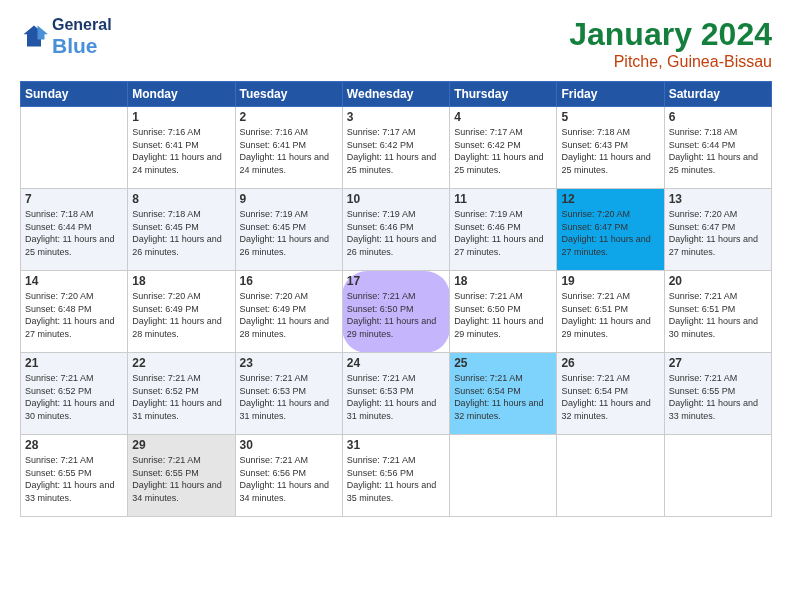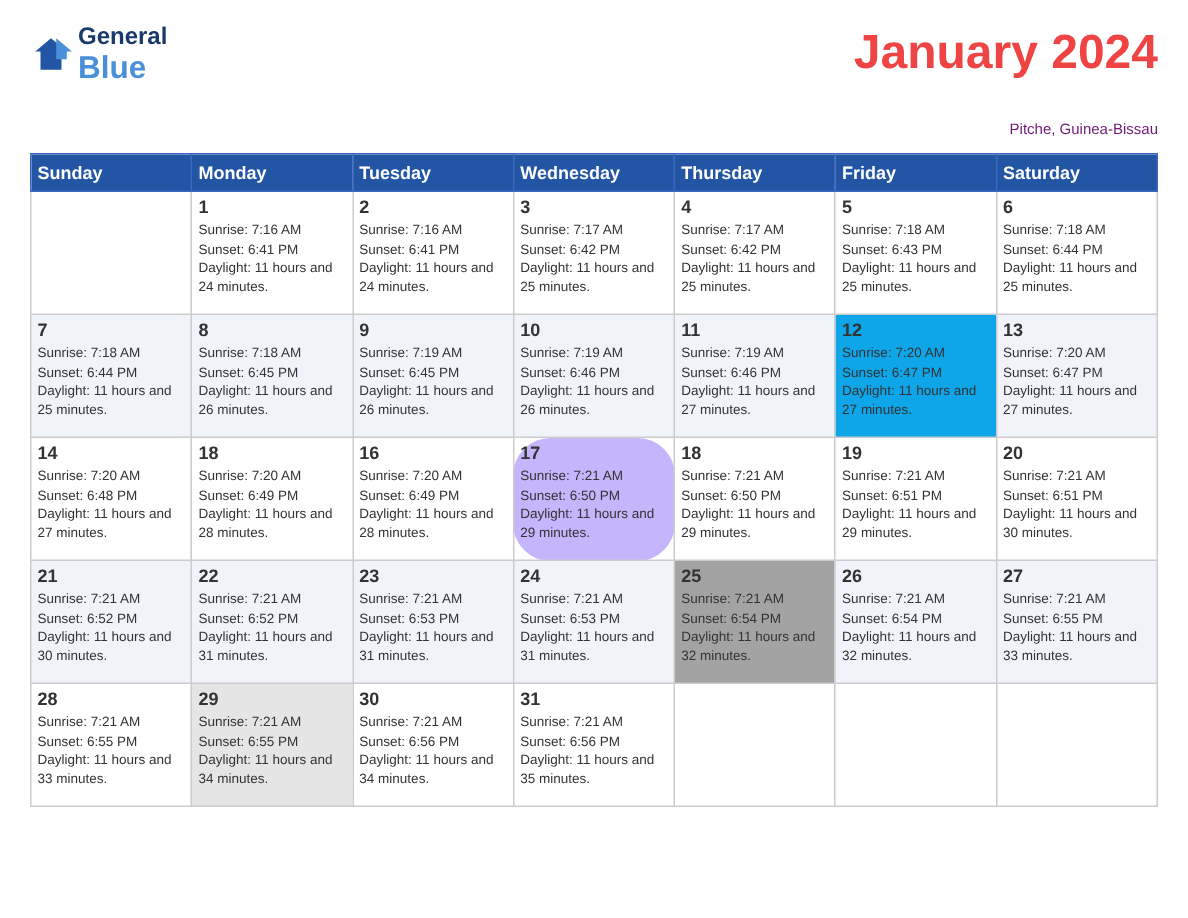--- a/index.html
+++ b/index.html
@@ -31,26 +31,25 @@
     .logo-icon {
       width: 28px;
       height: 28px;
     }
     .title-area {
       text-align: right;
     }
     .month-title {
       font-size: 32px;
       font-weight: bold;
-      color: #ef4444;
+      color: #15803d;
     }
     .location {
-      font-size: 10px;
-      color: #701a75;
-      margin-top: 28px;
+      font-size: 16px;
+      color: #c2410c;
     }
     .calendar {
       flex: 1;
       border: 1px solid #ccc;
       border-collapse: collapse;
       width: 100%;
       table-layout: fixed;
     }
     .calendar th {
       background: #2255a4;
@@ -225,21 +224,21 @@
             <div class="day-info"><span>Sunrise: 7:21 AM</span><br><span>Sunset: 6:52 PM</span><br><span>Daylight: 11 hours and 31 minutes.</span></div>
           </td>
           <td style="background: rgb(240, 244, 250);">
             <span class="day-num">23</span>
             <div class="day-info"><span>Sunrise: 7:21 AM</span><br><span>Sunset: 6:53 PM</span><br><span>Daylight: 11 hours and 31 minutes.</span></div>
           </td>
           <td style="background: rgb(240, 244, 250);">
             <span class="day-num">24</span>
             <div class="day-info"><span>Sunrise: 7:21 AM</span><br><span>Sunset: 6:53 PM</span><br><span>Daylight: 11 hours and 31 minutes.</span></div>
           </td>
-          <td style="background: #a3a3a3;">
+          <td style="background: #7dd3fc;">
             <span class="day-num">25</span>
             <div class="day-info"><span>Sunrise: 7:21 AM</span><br><span>Sunset: 6:54 PM</span><br><span>Daylight: 11 hours and 32 minutes.</span></div>
           </td>
           <td style="background: rgb(240, 244, 250); margin-left: 13px;">
             <span class="day-num">26</span>
             <div class="day-info"><span>Sunrise: 7:21 AM</span><br><span>Sunset: 6:54 PM</span><br><span>Daylight: 11 hours and 32 minutes.</span></div>
           </td>
           <td style="background: rgb(240, 244, 250);">
             <span class="day-num">27</span>
             <div class="day-info"><span>Sunrise: 7:21 AM</span><br><span>Sunset: 6:55 PM</span><br><span>Daylight: 11 hours and 33 minutes.</span></div>

